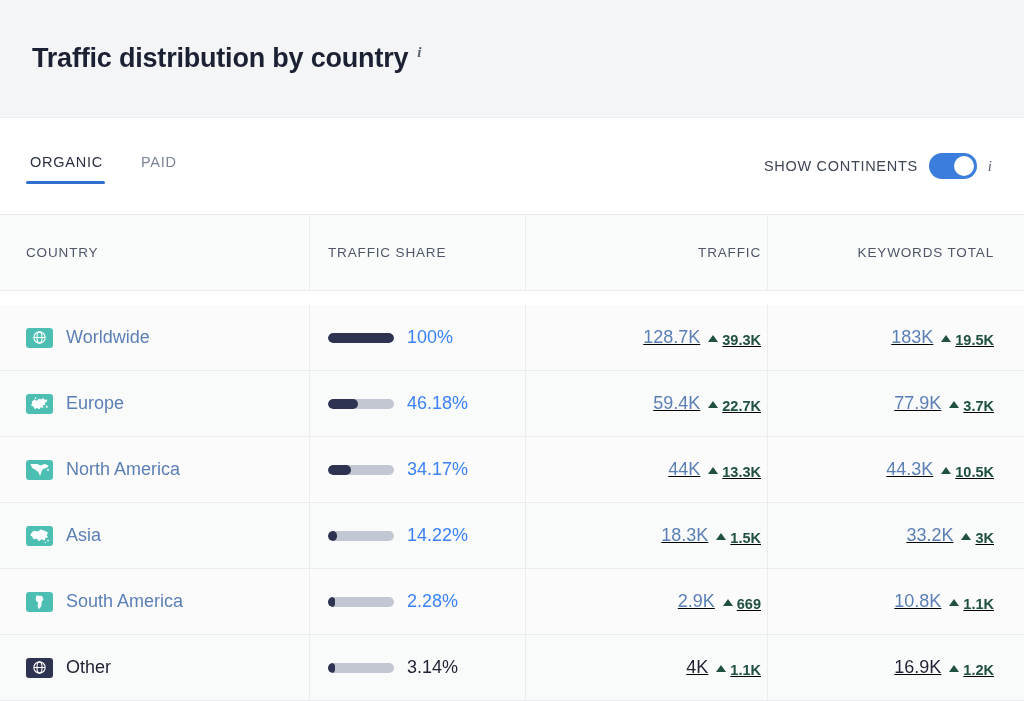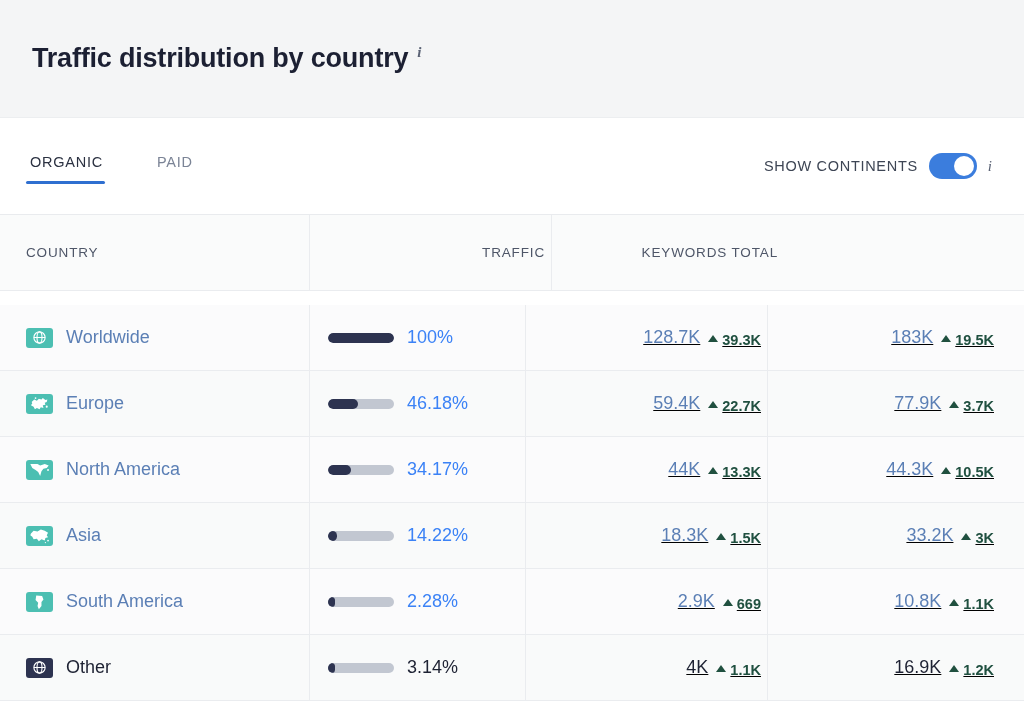--- a/index.html
+++ b/index.html
@@ -48,21 +48,21 @@
   
   .tabbar{
     height:97px;
     background:#ffffff;
     display:flex;align-items:center;
     padding:0 32px 0 26px;
     box-sizing:border-box;
     border-bottom:1px solid #e9ebee;
     flex:0 0 auto;
   }
-  .tabs{display:flex;align-items:flex-start;gap:16px;}
+  .tabs{display:flex;align-items:flex-start;gap:0;}
   .tab{
     position:relative;
     font-size:14.5px;
     letter-spacing:0.75px;
     color:#7b8496;
     padding:6px 4px 14px 4px;
     margin-right:30px;
     cursor:pointer;
     white-space:nowrap;
   }
@@ -192,20 +192,21 @@
       <div class="toggle">
         <div class="knob"></div>
       </div>
       <span class="info-i" style="vertical-align:baseline;margin-left:0;">i</span>
     </div>
   </div>
 
   <div class="table">
     <div class="row head">
       <div class="cell c-country">COUNTRY</div>
+      <div class="cell c-share">TRAFFIC SHARE</div>
       <div class="cell c-traffic">TRAFFIC</div>
       <div class="cell c-keywords">KEYWORDS TOTAL</div>
     </div>
     <div id="rows-container">
         <div class="row body">
           <div class="cell c-country">
             <span class="flag">
               <svg width="15" height="15" viewBox="0 0 24 24" fill="none" stroke="#ffffff" stroke-width="1.8">
                 <circle cx="12" cy="12" r="9"></circle>
                 <ellipse cx="12" cy="12" rx="4" ry="9"></ellipse>

